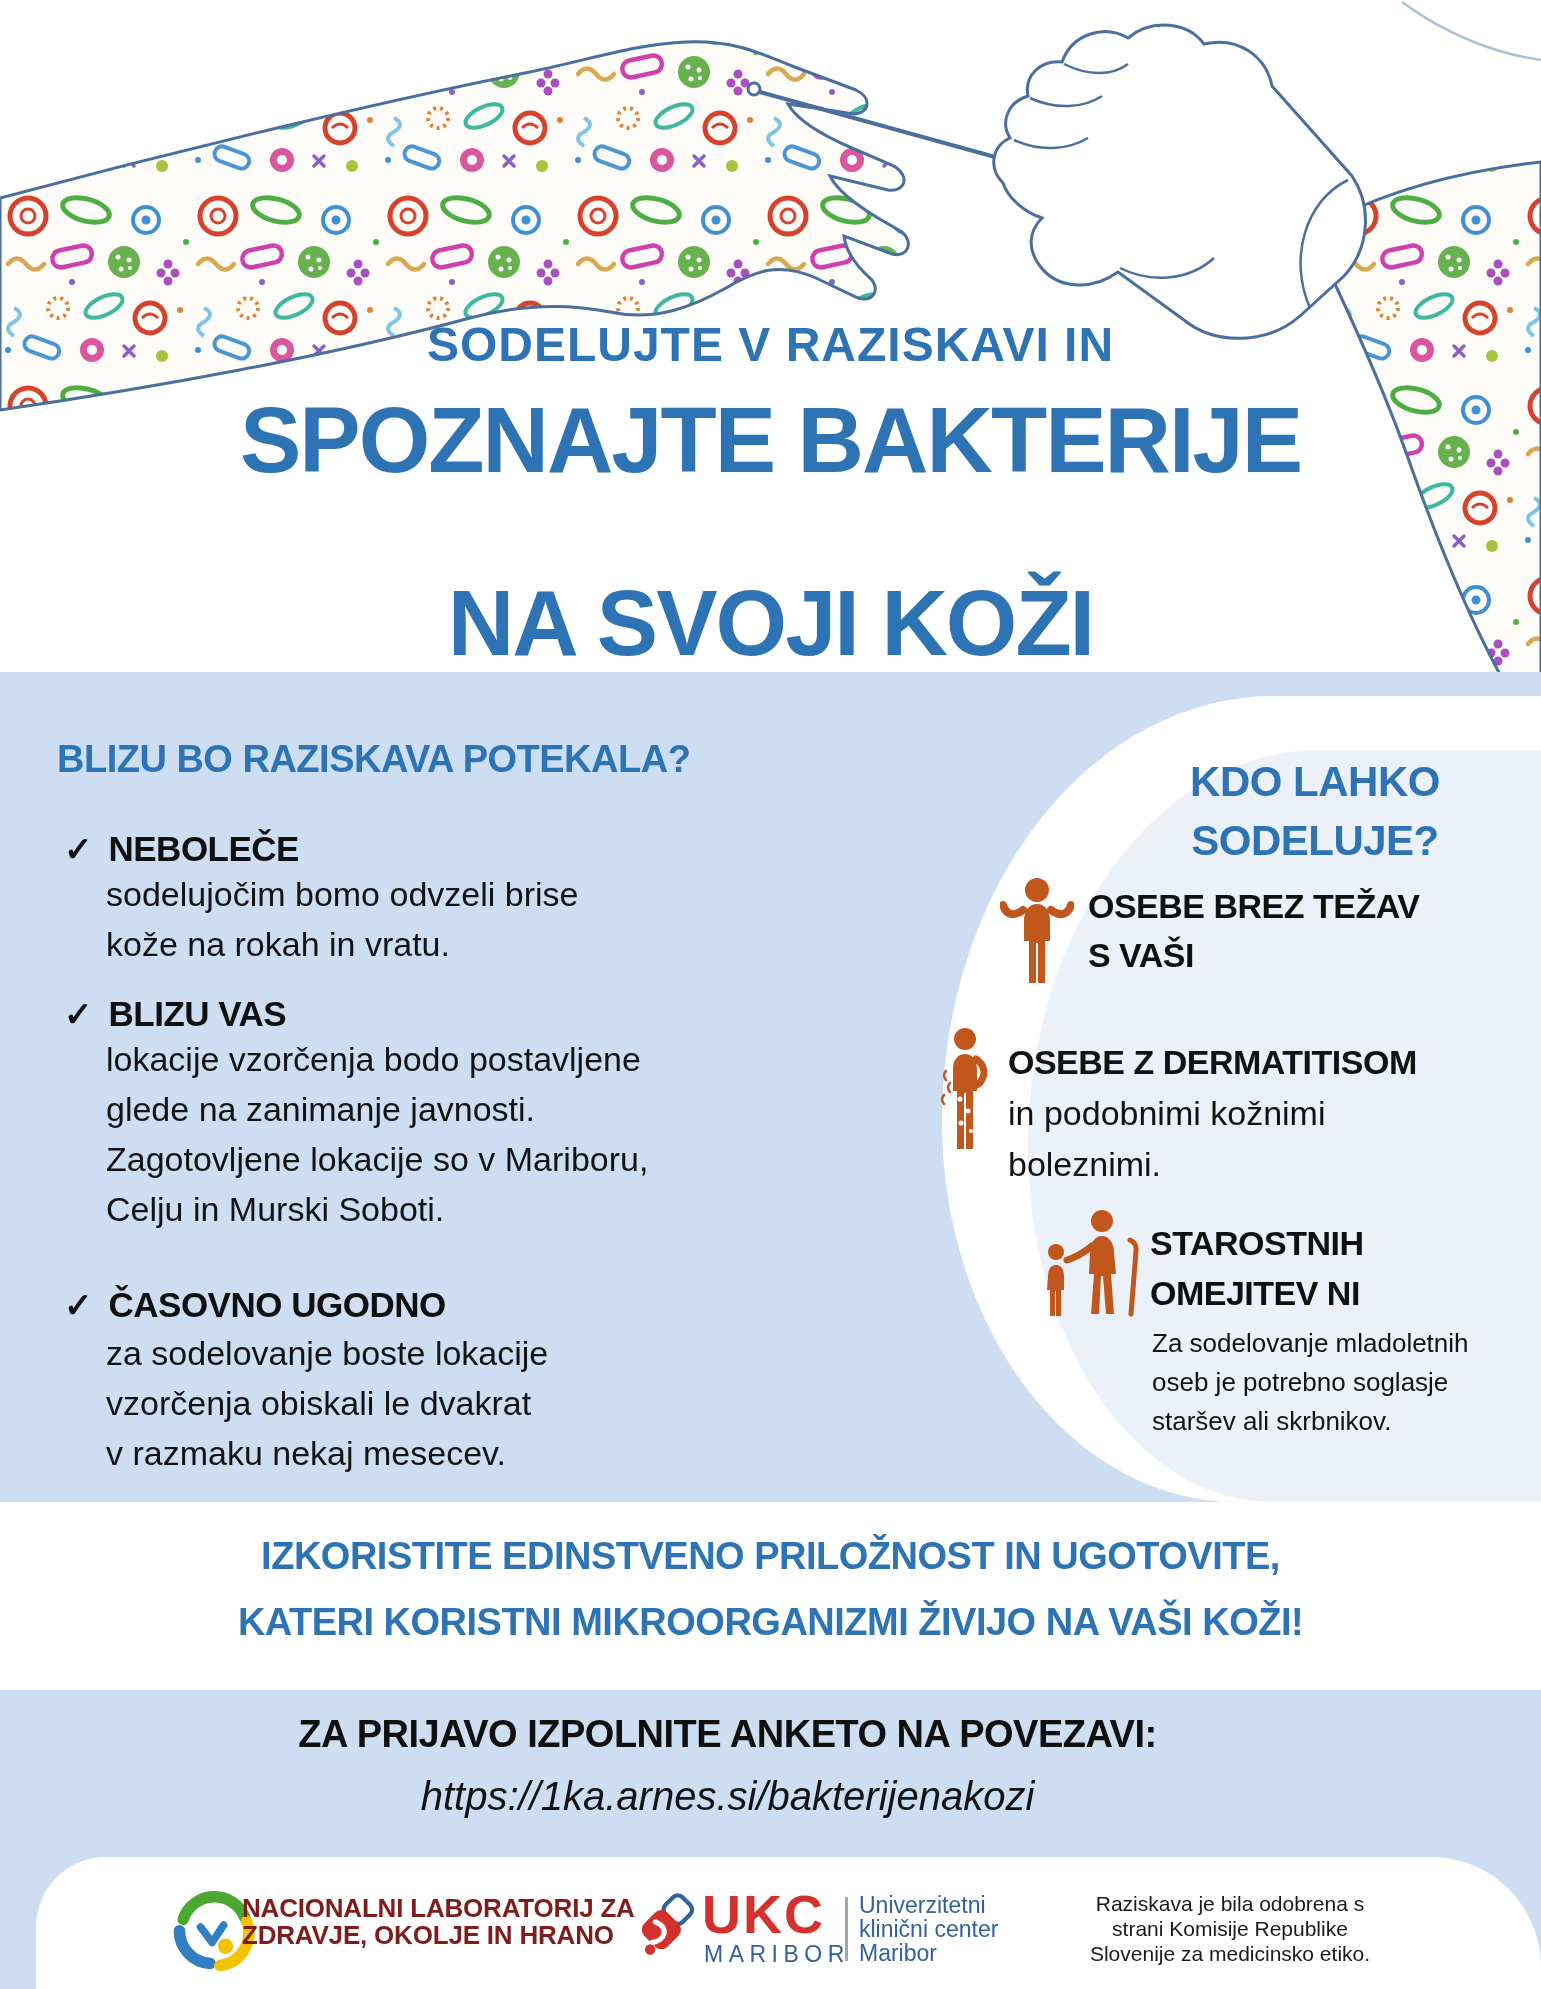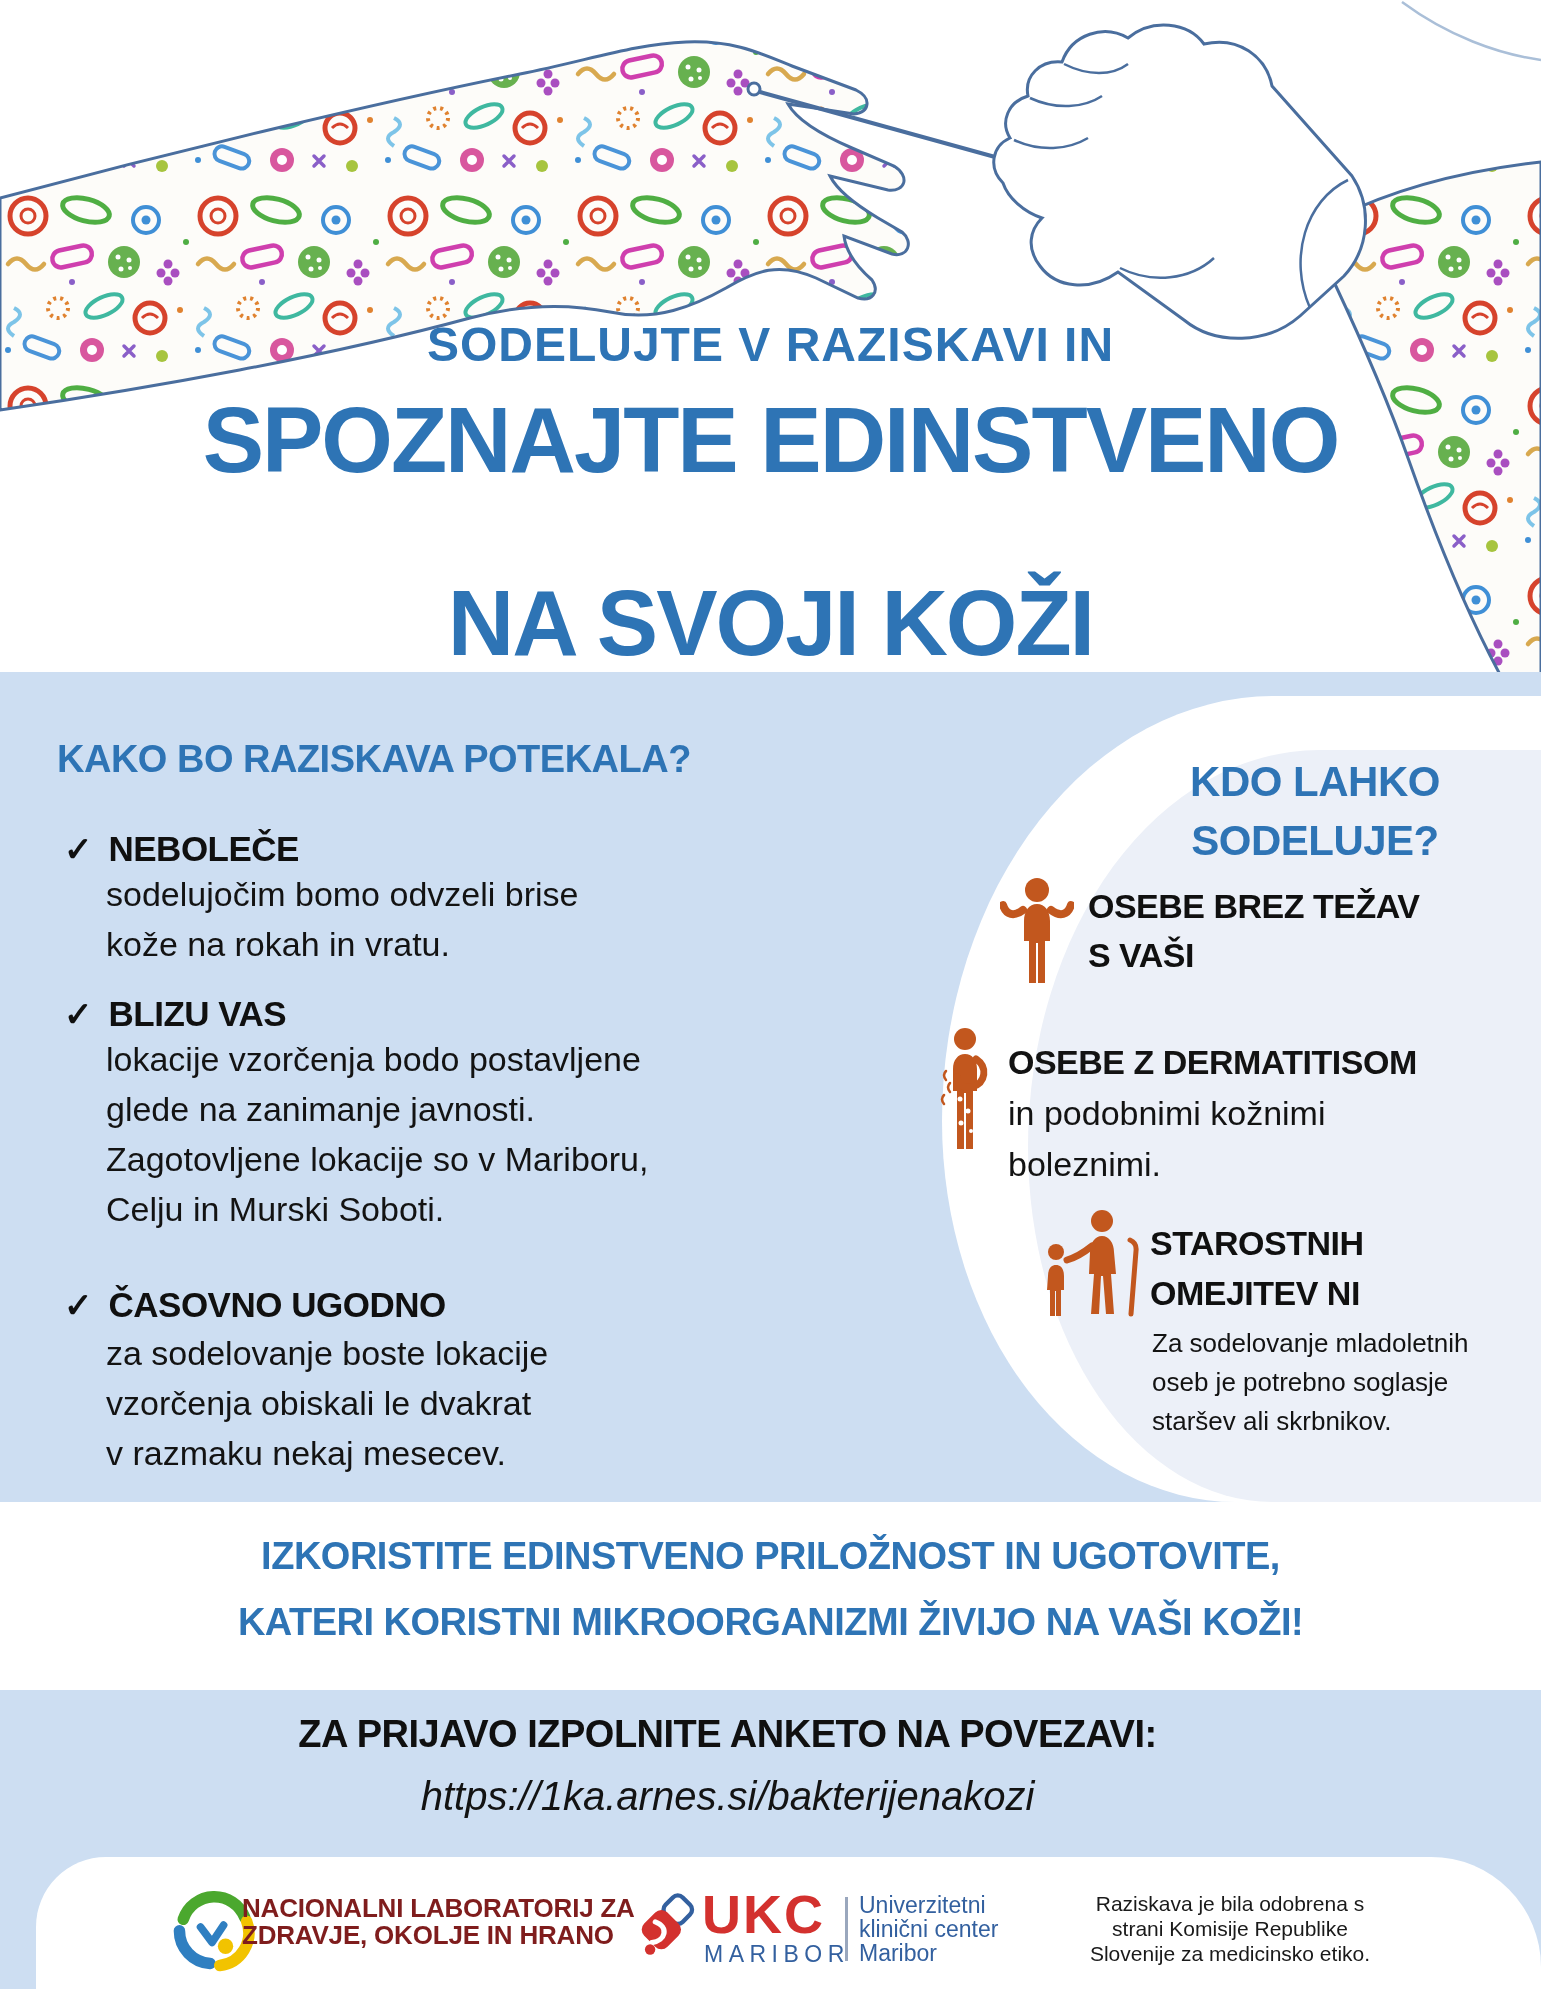--- a/index.html
+++ b/index.html
@@ -174,29 +174,29 @@
         <path d="M1014,140 C1040,152 1068,150 1088,138" fill="none" stroke="#4a6e9e" stroke-width="2.5"></path>
         <path d="M1030,98 C1056,110 1084,108 1102,96" fill="none" stroke="#4a6e9e" stroke-width="2.5"></path>
         <path d="M1064,64 C1088,76 1112,76 1128,64" fill="none" stroke="#4a6e9e" stroke-width="2.5"></path>
         <path d="M1120,268 C1152,284 1190,280 1214,258" fill="none" stroke="#4a6e9e" stroke-width="2.5"></path>
         <path d="M1348,180 C1306,200 1288,258 1310,308" fill="none" stroke="#4a6e9e" stroke-width="2.5"></path>
       </g>
       <path d="M1402,2 C1448,36 1498,54 1541,60" fill="none" stroke="#aabfd8" stroke-width="2.5"></path>
     </svg>
 
     <div class="kicker">SODELUJTE V RAZISKAVI IN</div>
-    <div class="title t1">SPOZNAJTE EDINSTVENO</div>
+    <div class="title t1">SPOZNAJTE BAKTERIJE</div>
     <div class="title t2">NA SVOJI KOŽI</div>
   </section>
 
   <section class="band-main">
     <div class="who-outer"></div>
     <div class="who-inner"></div>
 
-    <h2 class="how-heading">KAKO BO RAZISKAVA POTEKALA?</h2>
+    <h2 class="how-heading">BLIZU BO RAZISKAVA POTEKALA?</h2>
 
     <div class="how-item hi1">
       <span class="check">✓</span>
       <span class="how-title">NEBOLEČE</span>
     </div>
     <div class="how-body preline hb1">sodelujočim bomo odvzeli brise
 kože na rokah in vratu.</div>
 
     <div class="how-item hi2">
       <span class="check">✓</span>

